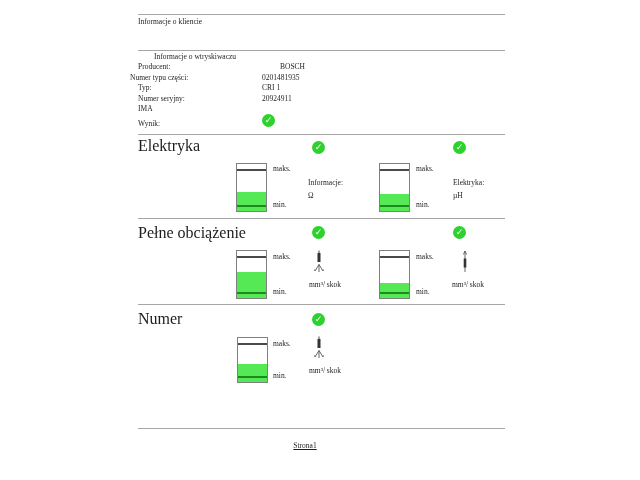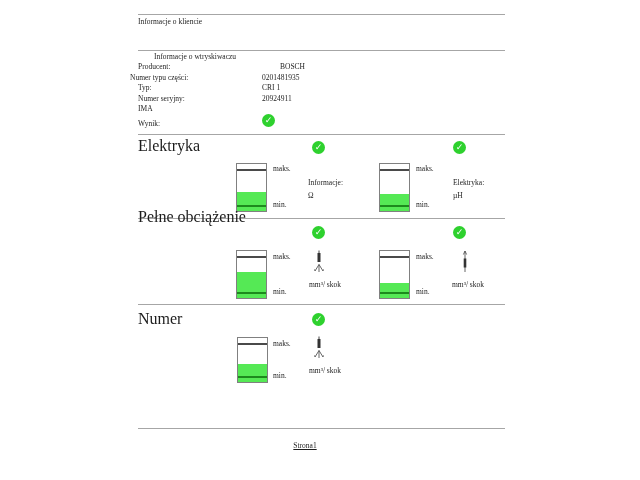--- a/index.html
+++ b/index.html
@@ -73,21 +73,21 @@
   <div class="gauge" style="left:379px;top:163px">
     <div class="maks-line"></div>
     <div class="fill" style="height: 37%;"></div>
     <div class="min-line"></div>
   </div>
   <div class="txt small" style="left:416px;top:164px">maks.</div>
   <div class="txt small" style="left:416px;top:200px">min.</div>
   <div class="txt small" style="left:453px;top:178px">Elektryka:</div>
   <div class="txt small" style="left:453px;top:191px">µH</div>
 
-  <div class="txt heading" style="left:138px;top:210px">Pełne obciążenie</div>
+  <div class="txt heading" style="left:138px;top:226px">Pełne obciążenie</div>
   <div class="check" style="left:312px;top:226px">
     <span>✓</span>
   </div>
   <div class="check" style="left:453px;top:226px">
     <span>✓</span>
   </div>
 
   <div class="gauge" style="left:236px;top:250px">
     <div class="maks-line"></div>
     <div class="fill" style="height: 55%;"></div>

